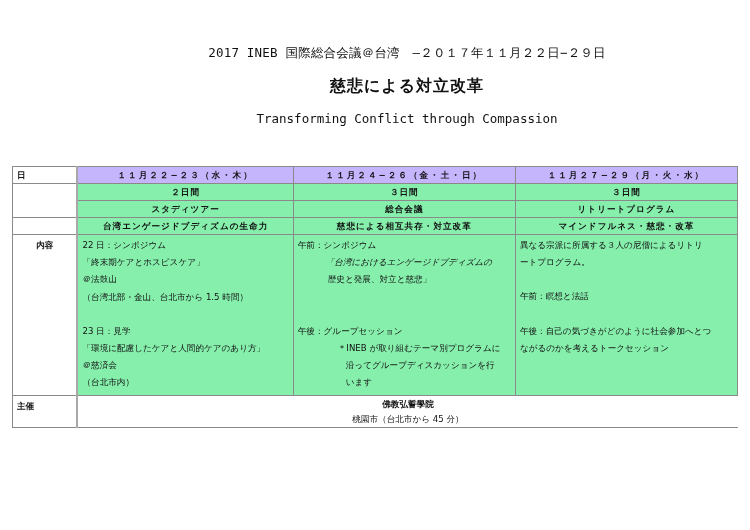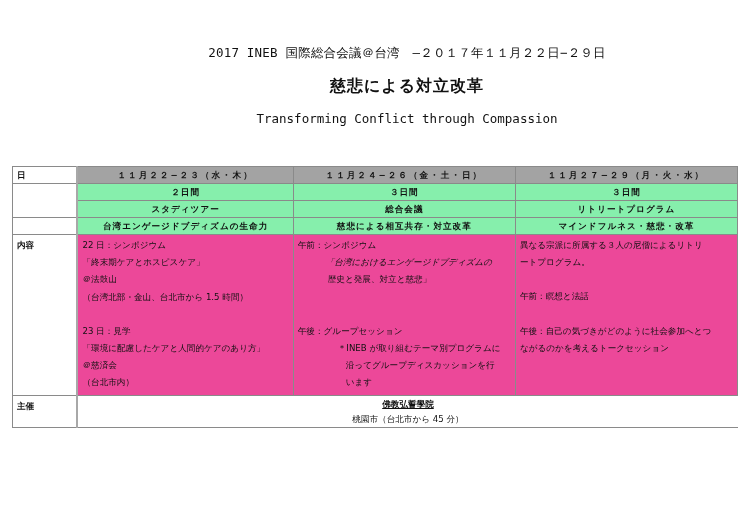--- a/index.html
+++ b/index.html
@@ -61,54 +61,54 @@
     .c1 { width: 206px; }
     .c2 { width: 212px; }
     .c3 { width: 212px; }
     .label-cell {
       background: #ffffff;
       font-weight: bold;
       vertical-align: top;
       border-right: 2px solid #a8a8a8;
     }
     .date-cell {
-      background: #a3a3a3;
+      background: #c4b5fd;
       text-align: center;
       font-weight: bold;
       letter-spacing: 2px;
       height: 16px;
     }
     .blue-cell {
       background: #86efac;
       text-align: center;
       font-weight: bold;
       letter-spacing: 1px;
       height: 16px;
     }
     .green-cell {
-      background: #ec4899;
+      background: #86efac;
       vertical-align: top;
       padding: 2px 4px 0 4px;
       height: 158px;
       line-height: 17.2px;
       white-space: normal;
     }
     .green-cell div { white-space: nowrap; }
     .ctr { text-align: left; }
     .ind { padding-left: 36px; }
     .ind2 { padding-left: 28px; font-style: italic; }
     .ind3 { padding-left: 40px; }
     .host-cell {
       text-align: center;
       line-height: 15px;
       height: 31px;
       border-right: none;
     }
     .gap { height: 17px; }
-    .bold { font-weight: bold; text-decoration: underline; }
+    .bold { font-weight: bold; }
   </style>
 </head>
 <body>
 
 <div id="line1" class="title-line">2017 INEB 国際総合会議＠台湾　—２０１７年１１月２２日−２９日</div>
 <div id="line2" class="title-line">慈悲による対立改革</div>
 <div id="line3" class="title-line">Transforming Conflict through Compassion</div>
 
 <table>
   <colgroup>
@@ -135,21 +135,21 @@
     <td class="blue-cell">総合会議</td>
     <td class="blue-cell">リトリートプログラム</td>
   </tr>
   <tr>
     <td class="label-cell"></td>
     <td class="blue-cell">台湾エンゲージドブディズムの生命力</td>
     <td class="blue-cell">慈悲による相互共存・対立改革</td>
     <td class="blue-cell">マインドフルネス・慈悲・改革</td>
   </tr>
   <tr>
-    <td class="label-cell" style="padding-top:2px;">内容</td>
+    <td class="label-cell" style="padding-top:2px;text-align:center;">内容</td>
     <td class="green-cell">
       <div>22 日：シンポジウム</div>
       <div class="ctr">「終末期ケアとホスピスケア」</div>
       <div class="ctr">＠法鼓山</div>
       <div class="ctr">（台湾北部・金山、台北市から 1.5 時間）</div>
       <div class="gap"></div>
       <div>23 日：見学</div>
       <div class="ctr">「環境に配慮したケアと人間的ケアのあり方」</div>
       <div class="ctr">＠慈済会</div>
       <div class="ctr">（台北市内）</div>

